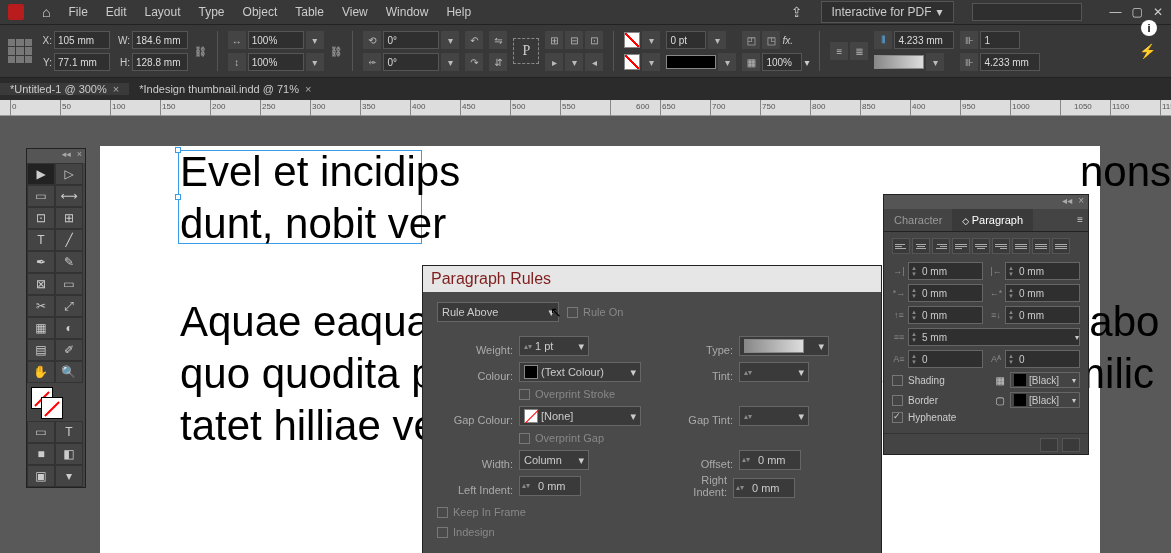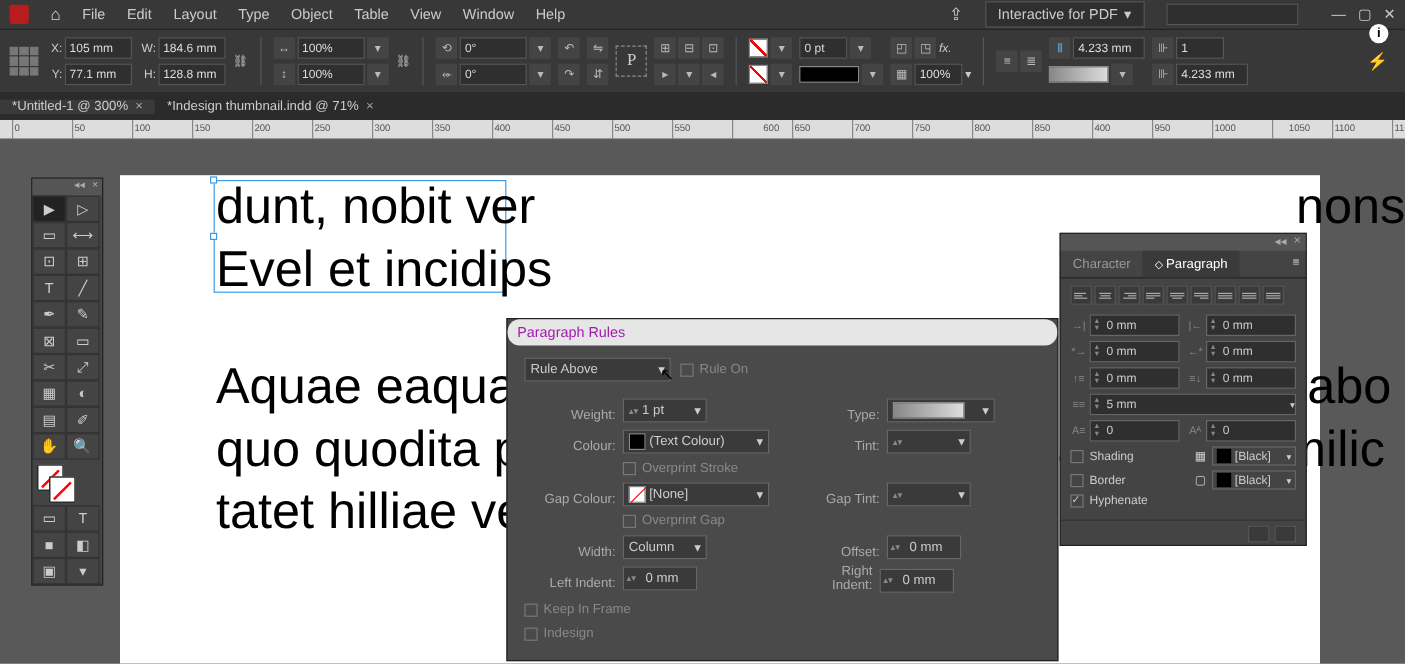--- a/index.html
+++ b/index.html
@@ -54,21 +54,21 @@
 .toolpanel .row { display: flex; }
 .toolpanel .tool { width: 28px; height: 22px; border: 1px solid #333; display: flex; align-items: center; justify-content: center; color: #ccc; font-size: 12px; }
 .toolpanel .tool.active { background: #222; }
 .toolpanel .swatches { padding: 4px; }
 .toolpanel .swatch-big { width: 22px; height: 22px; background: #fff; border: 1px solid #000; position: relative; }
 .toolpanel .swatch-big .red { position: absolute; width: 100%; height: 2px; background: red; top: 50%; transform: rotate(-45deg); }
 .tp-header { height: 14px; background: #555; display: flex; justify-content: flex-end; gap: 6px; padding: 0 3px; font-size: 9px; color: #aaa; }
 
 
 .dialog { position: absolute; left: 422px; top: 265px; width: 460px; background: #4a4a4a; border: 1px solid #222; color: #ccc; font-size: 11px; }
-.dialog .titlebar { background: #e6e6e6; color: #a21caf; padding: 4px 8px; font-size: 12px; border-radius: 10px; }
+.dialog .titlebar { background: #e6e6e6; color: #7f1d1d; padding: 4px 8px; font-size: 16px; }
 .dialog .body { padding: 10px 14px; }
 .dialog .toprow { display: flex; align-items: center; gap: 8px; margin-bottom: 14px; }
 .dialog select, .dialog .dd { height: 20px; background: #3a3a3a; border: 1px solid #666; color: #ccc; font-size: 11px; padding: 0 4px; }
 .dialog .field-row { display: flex; align-items: center; margin-bottom: 6px; }
 .dialog .col { display: flex; align-items: flex-end; }
 .dialog .flabel { width: 76px; text-align: right; margin-right: 6px; color: #aaa; }
 .dialog .dd { display: flex; align-items: center; }
 .dialog .dd.w70 { width: 70px; }
 .dialog .dd.w110 { width: 122px; }
 .dialog .numbox { display: flex; align-items: center; border: 1px solid #666; background: #3a3a3a; height: 20px; }
@@ -344,22 +344,22 @@
     <div class="tick" style="left: 1160px;"></div>
     <div class="ticklbl" style="left: 1162px;">1150</div>
   </div>
 
 <div class="main">
   <div class="page">
     <div class="selectbox" style="left:78px;top:4px;width:244px;height:94px"></div>
     <div class="handle" style="left:75px;top:1px"></div>
     <div class="handle" style="left:75px;top:48px"></div>
     <div class="textblock" style="top:0">
+      <div class="line">Evel et incidips</div>
       <div class="line">dunt, nobit ver</div>
-      <div class="line">Evel et incidips</div>
     </div>
     <div class="textblock" style="top:150px">
       <div class="line">Aquae eaquasi</div>
       <div class="line">quo quodita po</div>
       <div class="line">tatet hilliae vel</div>
     </div>
     <div class="textblock" style="top:0;left:980px">
       <div class="line">nons</div>
     </div>
     <div class="textblock" style="top:150px;left:980px">

